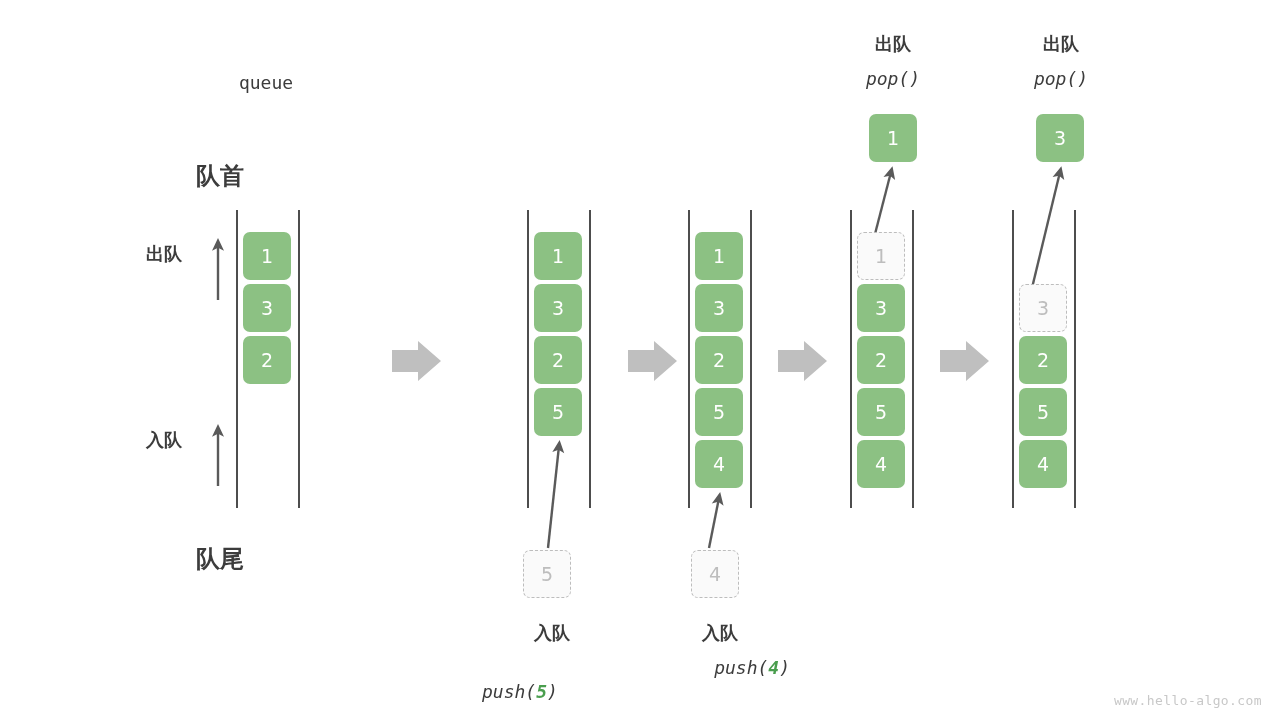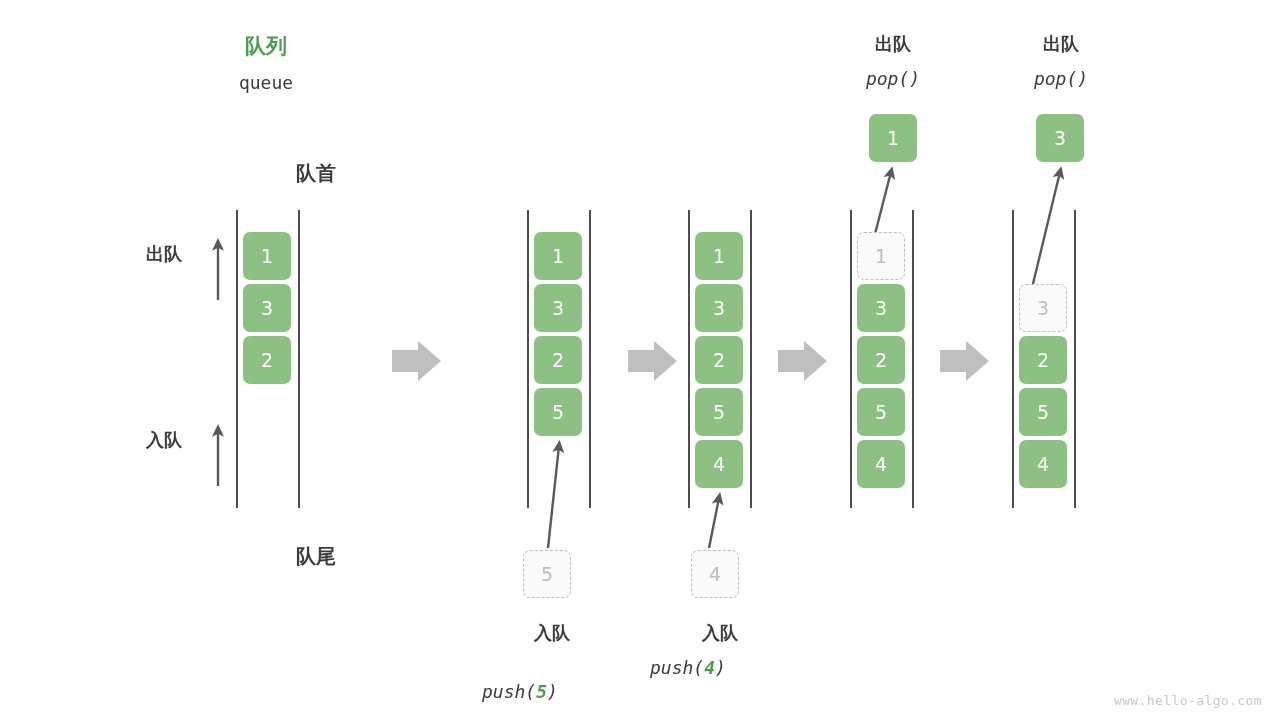--- a/index.html
+++ b/index.html
@@ -9,21 +9,21 @@
     overflow:hidden;position:relative;
   }
   #stage{position:absolute;left:0;top:0;width:1280px;height:720px;}
 
   
   .lbl{position:absolute;white-space:pre;line-height:1.32;}
   .cn{font-family:Liberation Sans, sans-serif;font-weight:700;color:#3c3c3c;}
   .mono{font-family:"DejaVu Sans Mono","Liberation Mono",monospace;color:#3c3c3c;}
   .title-cn{font-size:21px;font-weight:700;color:#4a9e4e;text-align:center;}
   .title-mono{font-size:18px;text-align:center;}
-  .hdr-cn{font-size:20px;text-align:right;}
+  .hdr-cn{font-size:24px;text-align:left;}
   .op-cn{font-size:18px;text-align:center;}
   .op-mono{font-size:18px;text-align:center;font-style:italic;}
   .green-num{color:#4a9e4e;font-weight:700;}
   .side-cn{font-size:18px;}
 
   
   .rail{position:absolute;width:1.6px;background:#4d4d4d;}
 
   
   .cell{
@@ -91,21 +91,20 @@
     </g>
 
     <g>
       <line x1="875" y1="234" x2="891" y2="172" stroke="#5a5a5a" stroke-width="2.4" marker-end="url(#mk-thin)"></line>
     </g>
     <g>
       <line x1="1032" y1="288" x2="1060" y2="172" stroke="#5a5a5a" stroke-width="2.4" marker-end="url(#mk-thin)"></line>
     </g>
   </svg>
 
-  <div class="lbl title-cn" style="left:196px;top:33px;width:140px;">队列</div>
   <div class="lbl title-mono mono" style="left:196px;top:71px;width:140px;">queue</div>
 
   <div class="lbl hdr-cn cn" style="left:196px;top:160px;width:140px;">队首</div>
   <div class="lbl hdr-cn cn" style="left:196px;top:543px;width:140px;">队尾</div>
 
   <div class="lbl side-cn cn" style="left:146px;top:243px;">出队</div>
   <div class="lbl side-cn cn" style="left:146px;top:429px;">入队</div>
 
   <div>
     <div class="rail" style="left:236px;top:210px;height:298px;"></div>
@@ -130,21 +129,21 @@
   <div>
     <div class="rail" style="left:688px;top:210px;height:298px;"></div>
     <div class="rail" style="left:750px;top:210px;height:298px;"></div>
     <div class="cell" style="left:695px;top:232px;">1</div>
     <div class="cell" style="left:695px;top:284px;">3</div>
     <div class="cell" style="left:695px;top:336px;">2</div>
     <div class="cell" style="left:695px;top:388px;">5</div>
     <div class="cell" style="left:695px;top:440px;">4</div>
     <div class="cell ghost" style="left:691px;top:550px;">4</div>
     <div class="lbl op-cn cn" style="left:650px;top:622px;width:140px;">入队</div>
-    <div class="lbl op-mono mono" style="left:650px;top:656px;width:140px;text-align:left;"><span>push(</span><span class="green-num">4</span><span>)</span></div>
+    <div class="lbl op-mono mono" style="left:650px;top:656px;width:140px;text-align:right;"><span>push(</span><span class="green-num">4</span><span>)</span></div>
   </div>
 
   <div>
     <div class="rail" style="left:850px;top:210px;height:298px;"></div>
     <div class="rail" style="left:912px;top:210px;height:298px;"></div>
     <div class="cell ghost" style="left:857px;top:232px;">1</div>
     <div class="cell" style="left:857px;top:284px;">3</div>
     <div class="cell" style="left:857px;top:336px;">2</div>
     <div class="cell" style="left:857px;top:388px;">5</div>
     <div class="cell" style="left:857px;top:440px;">4</div>

